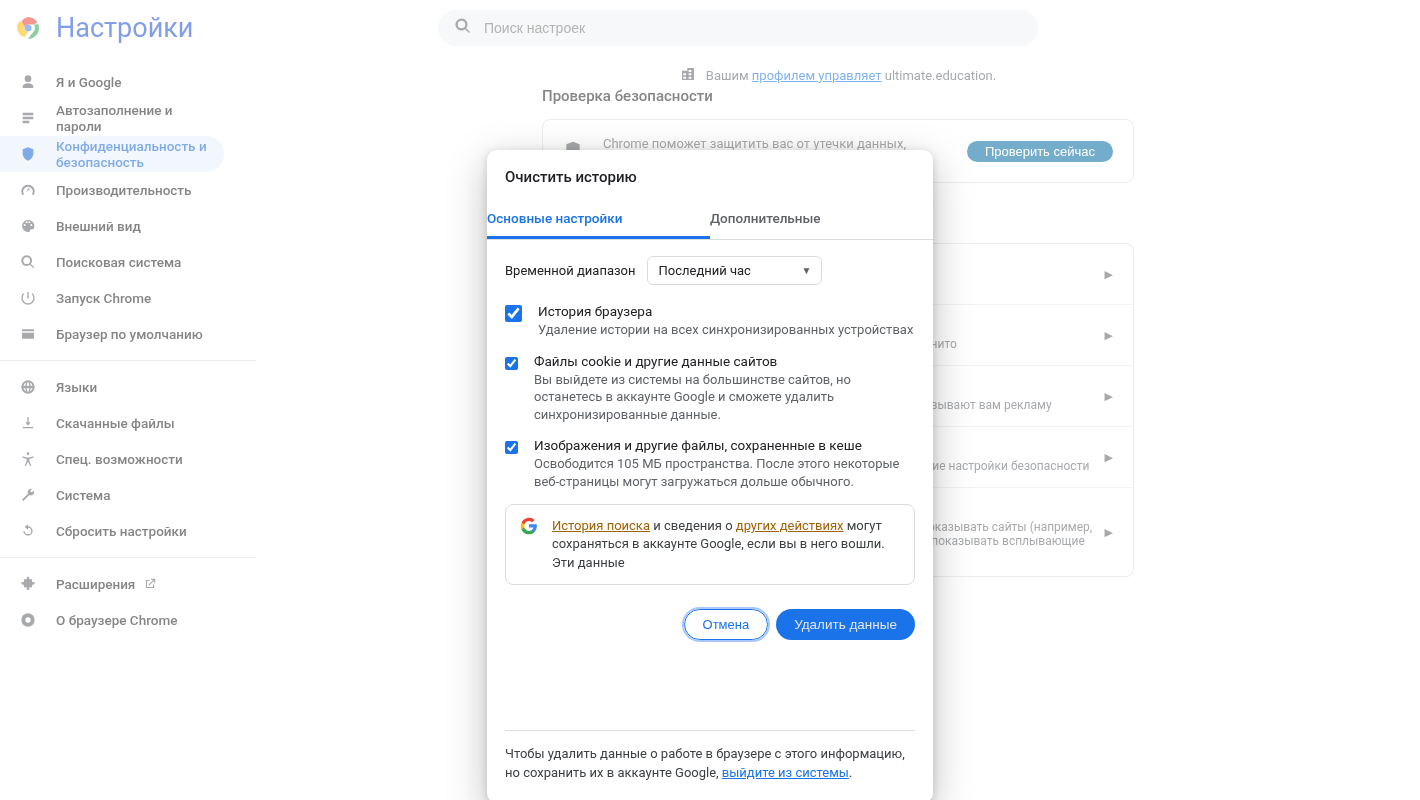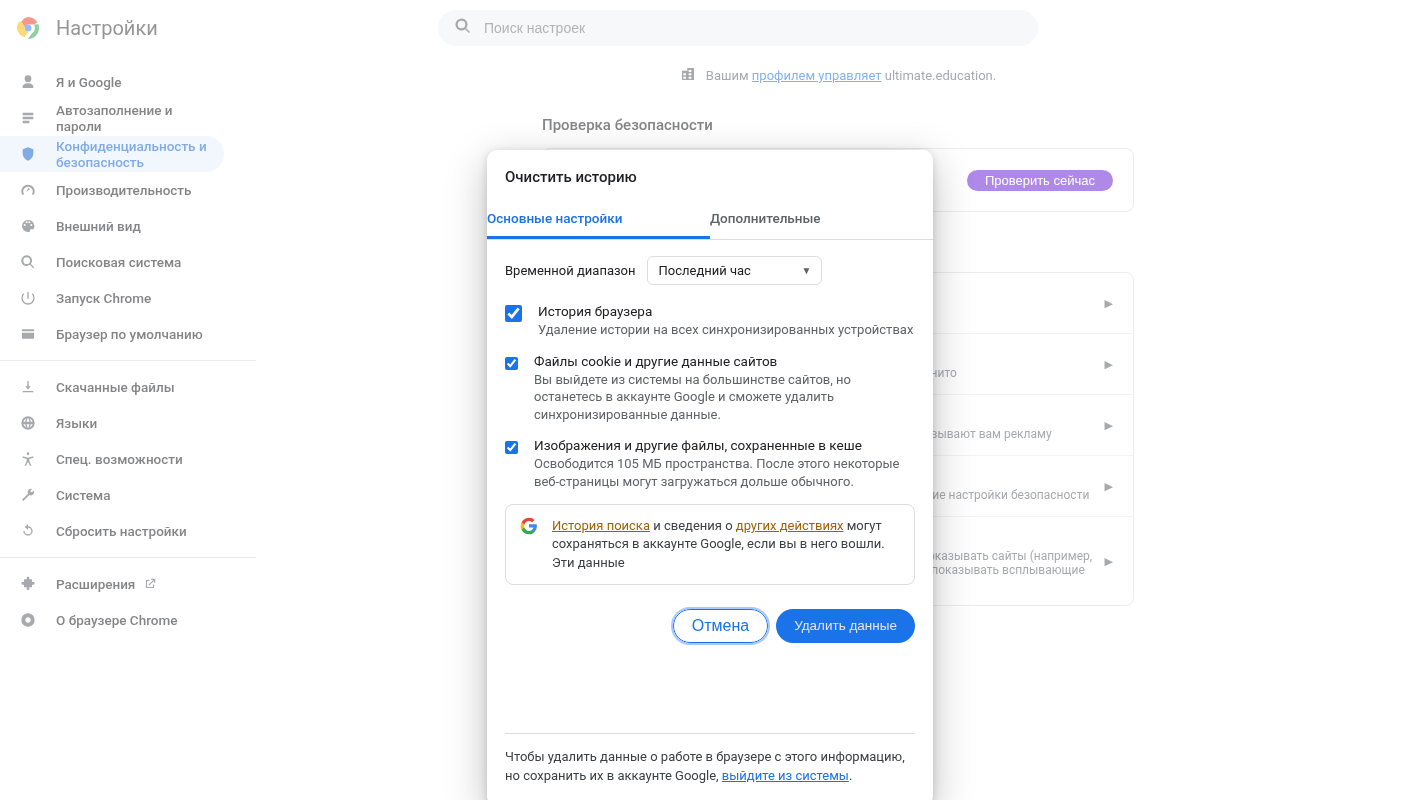--- a/index.html
+++ b/index.html
@@ -1,45 +1,45 @@
 <!DOCTYPE html>
 <html><head>
 <meta charset="utf-8">
 <style>
 * { box-sizing: border-box; margin: 0; padding: 0; }
 body { font-family: "Segoe UI", Roboto, Arial, sans-serif; font-size: 13px; color: #202124; background: #fff; width: 1420px; height: 800px; overflow: hidden; position: relative; }
 .header { display: flex; align-items: center; height: 56px; padding: 0 16px; }
 .header .logo { width: 24px; height: 24px; margin-right: 16px; }
-.header .title { font-size: 20px; color: #404040; flex: 0 0 auto; }
+.header .title { font-size: 27px; color: #1d4ed8; flex: 0 0 auto; }
 .main-wrap { display: flex; height: calc(100% - 56px); }
 .sidebar { width: 256px; padding-top: 8px; }
 .sidebar .group-sep { height: 1px; border-bottom: 1px solid #dadce0; margin: 8px 0; }
 .sidebar-item { display: flex; align-items: center; height: 36px; padding: 0 12px 0 20px; border-radius: 0 18px 18px 0; margin-right: 32px; cursor: pointer; color: #202124; }
 .sidebar-item .icon { width: 16px; height: 16px; fill: #5f6368; margin-right: 20px; display: flex; align-items: center; justify-content: center; color: #5f6368; font-size: 14px; }
 .sidebar-item .label { font-size: 13.5px; font-weight: 500; }
 .sidebar-item.active { background: #e8f0fe; color: #1967d2; }
 .sidebar-item.active .icon { fill: #1967d2; color: #1967d2; }
 
 .content { flex: 1; padding: 0 16px; }
 .search-bar { width: 600px; height: 36px; background: #f1f3f4; border-radius: 18px; display: flex; align-items: center; padding: 0 16px; margin: -46px 0 0 166px; position: relative; justify-content: center; }
 .search-bar .search-icon { color: #5f6368; font-size: 18px; margin-right: 12px; }
 .search-bar input { border: none; background: transparent; font-size: 14px; outline: none; flex: 1; color: #5f6368; }
 
 .content-inner { width: 592px; margin: 20px auto 0; }
-.managed-row { display: flex; align-items: center; justify-content: center; font-size: 13px; color: #5f6368; margin-bottom: 31px; }
+.managed-row { display: flex; align-items: center; justify-content: center; font-size: 13px; color: #5f6368; margin-bottom: 2px; }
 .managed-row .org-icon { margin-right: 10px; color: #5f6368; }
 .managed-row a { color: #1a73e8; text-decoration: underline; }
 
 .section-title { font-size: 15px; font-weight: 500; color: #202124; margin-bottom: 14px; }
 
 .card { border: 1px solid #dadce0; border-radius: 8px; background: #fff; }
 .check-row { display: flex; align-items: center; padding: 16px 20px; }
 .check-row .shield-icon { color: #5f6368; margin-right: 20px; }
 .check-row .text { flex: 1; font-size: 13px; color: #5f6368; }
-.check-row .btn { background: #6d28d9; color: #fff; border: none; border-radius: 16px; padding: 3px 18px; font-size: 13px; font-weight: 500; cursor: pointer; }
+.check-row .btn { background: #0369a1; color: #fff; border: none; border-radius: 16px; padding: 3px 18px; font-size: 13px; font-weight: 500; cursor: pointer; }
 
 .section-gap { height: 28px; }
 
 .setting-row { display: flex; align-items: center; padding: 14px 20px; border-bottom: 1px solid #e8eaed; cursor: pointer; }
 .setting-row:last-child { border-bottom: none; }
 .setting-row .row-icon { width: 20px; color: #5f6368; margin-right: 22px; font-size: 16px; }
 .setting-row .row-body { flex: 1; }
 .setting-row .row-title { font-size: 14px; }
 .setting-row .row-sub { font-size: 12px; color: #5f6368; margin-top: 2px; }
 .setting-row .chev { color: #5f6368; font-size: 11px; }
@@ -64,21 +64,21 @@
 .opt input[type=checkbox] { width: 17px; height: 17px; margin-top: 2px; accent-color: #1a73e8; cursor: pointer; }
 .opt .o-title { font-size: 13.5px; }
 .opt .o-sub { font-size: 13px; color: #5f6368; line-height: 1.35; margin-top: 2px; }
 
 .note-box { border: 1px solid #dadce0; border-radius: 8px; padding: 12px 14px; display: flex; gap: 14px; margin-top: 6px; }
 .note-box .g-icon { width: 18px; height: 18px; flex-shrink: 0; margin-top: 0; }
 .note-box .note-text { font-size: 13px; color: #3c4043; line-height: 1.4; }
 .note-box a { color: #a16207; text-decoration: underline; }
 
 .d-actions { display: flex; justify-content: flex-end; gap: 8px; padding: 12px 18px 18px; }
-.btn-outline { border: 1px solid #1a73e8; color: #1a73e8; background: #fff; border-radius: 18px; padding: 7px 18px; font-size: 16px; font-weight: 500; cursor: pointer; outline: 2px solid #a8c7fa; outline-offset: 0; }
+.btn-outline { border: 1px solid #1a73e8; color: #1a73e8; background: #fff; border-radius: 18px; padding: 7px 18px; font-size: 13px; font-weight: 500; cursor: pointer; outline: 2px solid #a8c7fa; outline-offset: 0; }
 .btn-fill { border: none; background: #1a73e8; color: #e5e5e5; border-radius: 18px; padding: 8px 18px; font-size: 13.5px; font-weight: 500; cursor: pointer; }
 
 .d-divider { height: 1px; background: #dadce0; margin: 72px 18px 0; }
 .d-footer { padding: 14px 18px 20px; font-size: 13px; color: #3c4043; line-height: 1.45; }
 .d-footer a { color: #1a73e8; text-decoration: underline; }
 
 .ext-icon { display: inline-flex; margin-left: 8px; }
 </style>
 </head>
 <body>
@@ -157,32 +157,32 @@
           <svg width="16" height="16" viewBox="0 0 24 24">
             <path d="M3 5h18v3H3zm0 5h18v9H3z"></path>
           </svg>
         </span>
         <span class="label">Браузер по умолчанию</span>
       </div>
     <div class="group-sep"></div>
     <div class="sidebar-item">
         <span class="icon">
           <svg width="16" height="16" viewBox="0 0 24 24">
+            <path d="M12 2a10 10 0 1 0 0 20 10 10 0 0 0 0-20zm6.9 8H16a16 16 0 0 0-1.3-4.6A8 8 0 0 1 18.9 10zM12 4c.8 1.2 1.6 3 2 6h-4c.4-3 1.2-4.8 2-6zM5.1 10A8 8 0 0 1 9.3 5.4 16 16 0 0 0 8 10zm0 4H8c.2 1.8.7 3.4 1.3 4.6A8 8 0 0 1 5.1 14zm4.9 0h4c-.4 3-1.2 4.8-2 6-.8-1.2-1.6-3-2-6zm4.7 4.6A16 16 0 0 0 16 14h2.9a8 8 0 0 1-4.2 4.6z"></path>
+          </svg>
+        </span>
+        <span class="label">Языки</span>
+      </div>
+    <div class="sidebar-item">
+        <span class="icon">
+          <svg width="16" height="16" viewBox="0 0 24 24">
             <path d="M11 3h2v8h3l-4 5-4-5h3zM4 18h16v2H4z"></path>
           </svg>
         </span>
         <span class="label">Скачанные файлы</span>
-      </div>
-    <div class="sidebar-item">
-        <span class="icon">
-          <svg width="16" height="16" viewBox="0 0 24 24">
-            <path d="M12 2a10 10 0 1 0 0 20 10 10 0 0 0 0-20zm6.9 8H16a16 16 0 0 0-1.3-4.6A8 8 0 0 1 18.9 10zM12 4c.8 1.2 1.6 3 2 6h-4c.4-3 1.2-4.8 2-6zM5.1 10A8 8 0 0 1 9.3 5.4 16 16 0 0 0 8 10zm0 4H8c.2 1.8.7 3.4 1.3 4.6A8 8 0 0 1 5.1 14zm4.9 0h4c-.4 3-1.2 4.8-2 6-.8-1.2-1.6-3-2-6zm4.7 4.6A16 16 0 0 0 16 14h2.9a8 8 0 0 1-4.2 4.6z"></path>
-          </svg>
-        </span>
-        <span class="label">Языки</span>
       </div>
     <div class="sidebar-item">
         <span class="icon">
           <svg width="16" height="16" viewBox="0 0 24 24">
             <path d="M12 2a2 2 0 1 1 0 4 2 2 0 0 1 0-4zM4 8l8 2 8-2v2l-6 2v3l3 7h-2l-3-6-3 6H7l3-7v-3L4 10z"></path>
           </svg>
         </span>
         <span class="label">Спец. возможности</span>
       </div>
     <div class="sidebar-item">

